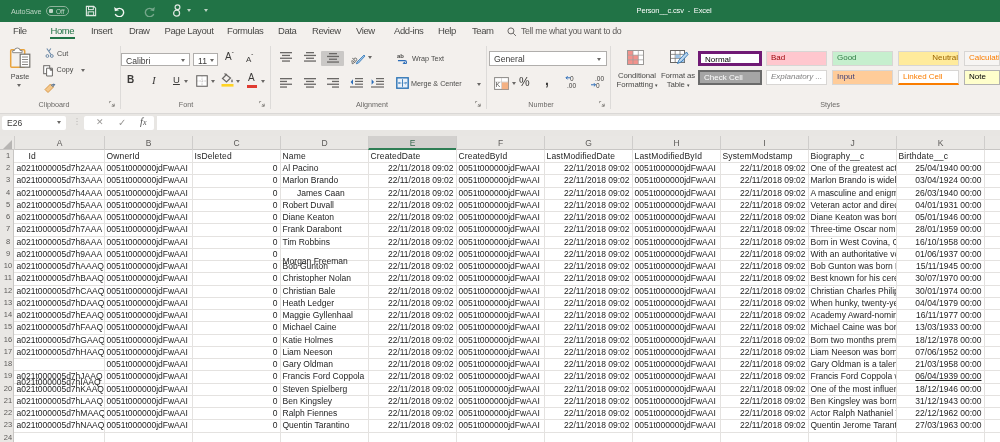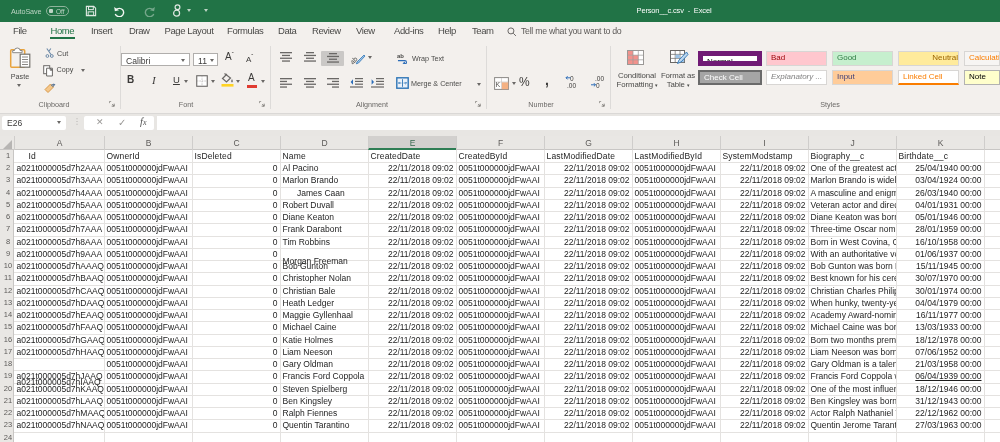--- a/index.html
+++ b/index.html
@@ -238,20 +238,24 @@
       <path d="M0.6 1.2 L3 4 L0.6 6.8 z" fill="#2b6cb8"></path>
     </svg>
 <svg style="position:absolute;left:396px;top:33px;" width="13" height="12" viewBox="0 0 13 12">
       <rect x="0.8" y="0.8" width="11.4" height="10.4" fill="#eaf1f9" stroke="#2e75b6" stroke-width="1.4"></rect>
       <rect x="3" y="4.6" width="7" height="2.8" fill="#fff"></rect>
       <path d="M6.5 2.2 v7.6 M5.5 6 l-2.8 0 m0.9 -1.1 l-1.1 1.1 l1.1 1.1 M7.5 6 l2.8 0 m-0.9 -1.1 l1.1 1.1 l-1.1 1.1" stroke="#2e75b6" stroke-width="0.9" fill="none"></path>
     </svg>
 <div class="rlabel" style="left:411px;top:35px;">Merge &amp; Center</div>
 <div class="caret" style="left:477px;top:39px;"></div>
 
+    <div class="combo" style="left:489px;top:7px;width:118px;height:15px;">
+      <span>General</span>
+      <i class="caret" style="right:5px;top:5.5px;"></i>
+    </div>
     <svg style="position:absolute;left:494px;top:33px;" width="15" height="13" viewBox="0 0 15 13">
       <rect x="0.6" y="0.6" width="13.8" height="11.8" fill="#fff" stroke="#8a8886" stroke-width="1"></rect>
       <rect x="7.8" y="5.2" width="6.4" height="7" fill="#f4b183"></rect>
       <path d="M1 5 h13 M7.5 1 v11" stroke="#c8c6c4" stroke-width="0.7"></path>
       <text x="1.5" y="9.5" font-size="7" fill="#55534f">K</text>
     </svg>
     <div class="caret" style="left:512px;top:38px;"></div>
     <div style="position:absolute;left:519px;top:31px;font-size:12px;color:#3b3a39;">%</div>
     <div style="position:absolute;left:545px;top:28px;font-size:14px;font-weight:bold;color:#3b3a39;">,</div>
     <svg style="position:absolute;left:564px;top:31px;" width="15" height="14" viewBox="0 0 15 14">
@@ -277,21 +281,21 @@
     <div class="rlabel2" style="left:608px;top:26.5px;width:58px;">Conditional<br>Formatting <span class="mini">▾</span></div>
     <svg style="position:absolute;left:670px;top:6px;" width="19" height="16" viewBox="0 0 19 16">
       <rect x="0.5" y="0.5" width="14" height="12" fill="#fff" stroke="#6a6866" stroke-width="1"></rect>
       <path d="M5.2 1 v11.5 M10 1 v11.5 M1 4.4 h13 M1 8.4 h13" stroke="#6a6866" stroke-width="0.7"></path>
       <rect x="5.5" y="4.7" width="4.2" height="3.4" fill="#9dc3e6"></rect>
       <rect x="10.3" y="8.7" width="3.9" height="3.5" fill="#9dc3e6"></rect>
       <path d="M16.5 2 L9 10 l-1.5 3.5 L11 12 L18 4.5 z" fill="#bdd7ee" stroke="#2e75b6" stroke-width="0.9"></path>
     </svg>
     <div class="rlabel2" style="left:652px;top:26.5px;width:52px;">Format as<br>Table <span class="mini">▾</span></div>
 
-<div class="stylecell" style="left:698px;top:7px;width:64px;background:#ffffff;color:#000000;border:5px solid #701a75;">Normal</div>
+<div class="stylecell" style="left:698px;top:7px;width:64px;background:#ffffff;color:#000000;border:3px solid #701a75;">Normal</div>
 <div class="stylecell" style="left:766px;top:7px;width:61px;background:#ffc7ce;color:#9c0006;border:1px solid #d8d6d4;">Bad</div>
 <div class="stylecell" style="left:832px;top:7px;width:61px;background:#c6efce;color:#2e7d44;border:1px solid #d8d6d4;">Good</div>
 <div class="stylecell" style="left:898px;top:7px;width:61px;background:#ffeb9c;color:#9c6500;border:1px solid #d8d6d4;text-align:right;">Neutral</div>
 <div class="stylecell" style="left:964px;top:7px;width:36px;background:#f7f5f3;color:#fa7d00;border:1px solid #d8d6d4;">Calculation</div>
 <div class="stylecell" style="left:698px;top:26px;width:64px;background:#a5a5a5;color:#ffffff;border:2px solid #6a6a6a;">Check Cell</div>
 <div class="stylecell" style="left:766px;top:26px;width:61px;background:#ffffff;color:#7f7f7f;border:1px solid #d8d6d4;font-style:italic;">Explanatory ...</div>
 <div class="stylecell" style="left:832px;top:26px;width:61px;background:#ffcc99;color:#3f3f76;border:1px solid #d8d6d4;">Input</div>
 <div class="stylecell" style="left:898px;top:26px;width:61px;background:#ffffff;color:#fa7d00;border:1px solid #d8d6d4;border-bottom:2px solid #fa7d00 !important;">Linked Cell</div>
 <div class="stylecell" style="left:964px;top:26px;width:36px;background:#ffffcc;color:#000000;border:1px solid #b2b2b2;">Note</div>
 </div>

